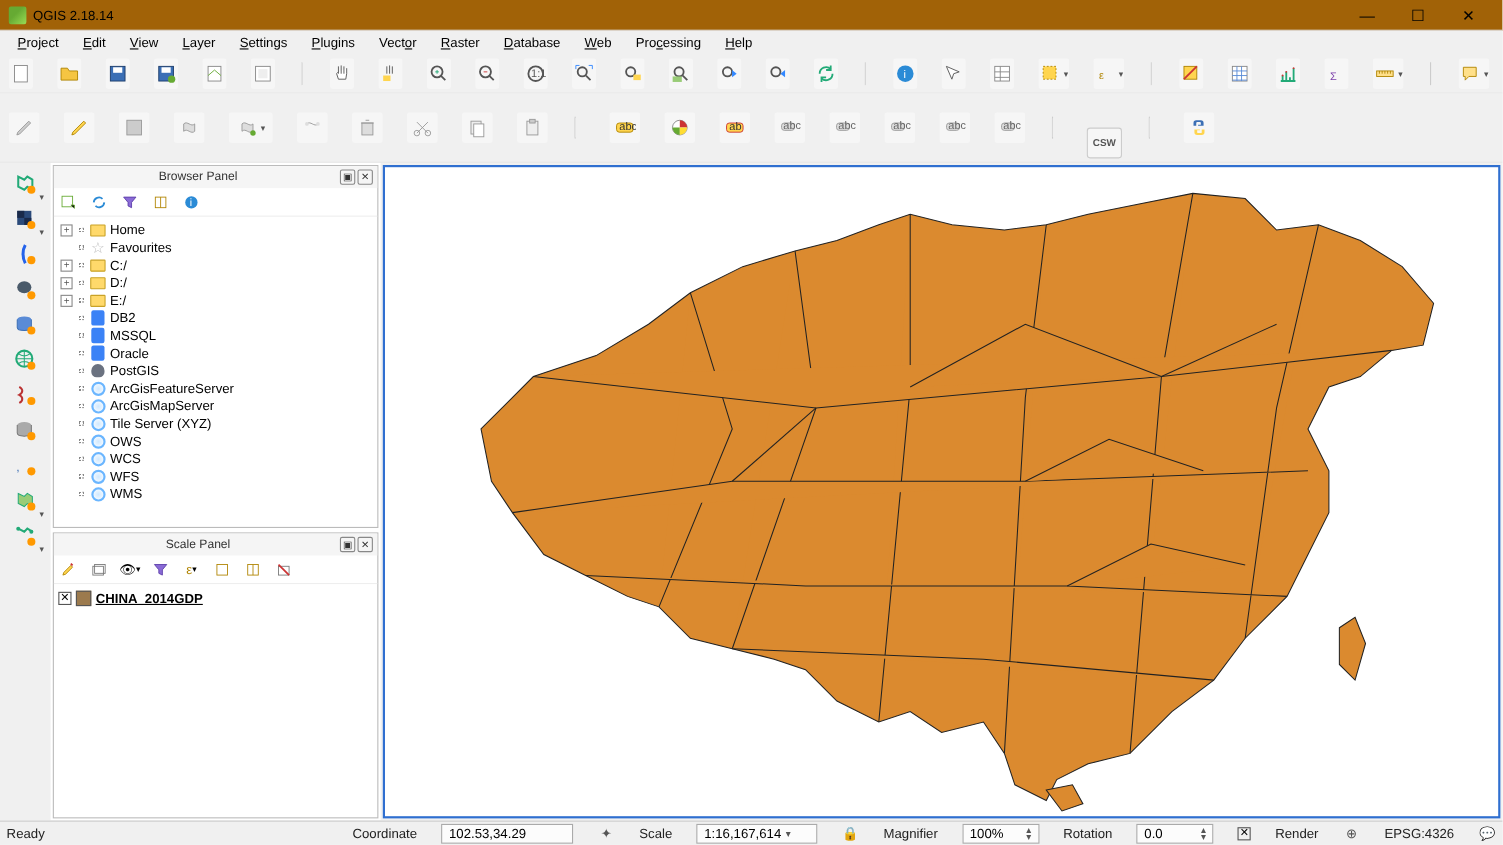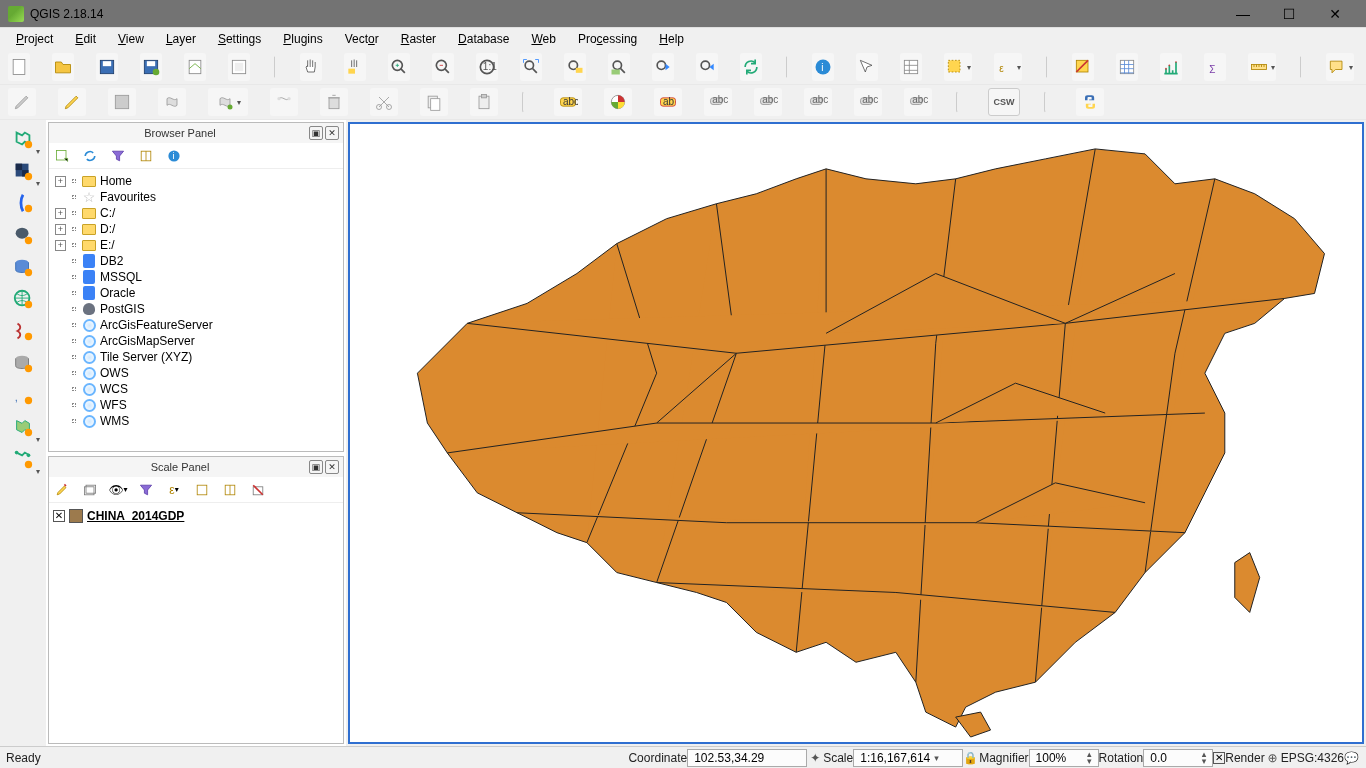--- a/index.html
+++ b/index.html
@@ -1,30 +1,30 @@
 <!DOCTYPE html>
 <html><head>
 <meta charset="utf-8">
 <style>
 * { box-sizing: border-box; margin: 0; padding: 0; font-family: "Microsoft YaHei", "SimSun", Arial, sans-serif; font-size: 12px; }
 body { width: 1366px; height: 768px; background: #f0f0f0; display: flex; flex-direction: column; overflow: hidden; }
-.titlebar { height: 28px; background: #737373; display: flex; align-items: center; padding: 0 8px; border-bottom: 1px solid #e0e0e0; }
+.titlebar { height: 28px; background: #a16207; display: flex; align-items: center; padding: 0 8px; border-bottom: 1px solid #e0e0e0; }
 .titlebar .logo { width: 16px; height: 16px; background: linear-gradient(135deg,#6a3 40%,#9d5); border-radius: 2px; margin-right: 6px; }
 .titlebar .title { flex: 1; font-size: 12px; color: #000; }
 .titlebar .winbtn { width: 46px; height: 28px; display: flex; align-items: center; justify-content: center; font-size: 14px; }
 .menubar { height: 22px; background: #f0f0f0; display: flex; align-items: center; padding: 0 6px; gap: 2px; }
 .menubar .menu { padding: 2px 10px; font-size: 12px; }
 .menubar .menu u { text-decoration: underline; }
 .toolbar-row { background: #f0f0f0; display: flex; align-items: center; padding: 3px 6px; gap: 18px; border-bottom: 1px solid #e8e8e8; }
 .tb { width: 28px; height: 28px; border: 1px solid transparent; border-radius: 3px; display: flex; align-items: center; justify-content: center; background: #f6f6f6; margin: 0 2px; }
 .tb.dd::after { content: "▾"; font-size: 8px; color: #555; margin-left: 2px; }
 .tb.dd { width: 40px; }
 .tb svg { width: 20px; height: 20px; }
 .tb.sep { width: 8px; background: transparent; border-left: 1px solid #ccc; height: 22px; margin: 0 4px; }
-.tb.csw { font-size: 9px; font-weight: bold; color: #555; border:1px solid #ccc; width:32px; }
+.tb.csw { font-size: 9px; font-weight: bold; color: #555; border:1px solid #ccc; width:32px;margin-top:28px; }
 .main { flex: 1; display: flex; overflow: hidden; }
 .lefttools { width: 46px; background: #f0f0f0; display: flex; flex-direction: column; align-items: center; padding-top: 4px; gap: 2px; }
 .lt { width: 30px; height: 30px; display:flex; align-items:center; justify-content:center; }
 .lt.dd { position: relative; }
 .lt.dd::after { content:"▾"; font-size:8px; position:absolute; right:-2px; bottom:-2px; color:#555; }
 .panels { width: 300px; display: flex; flex-direction: column; background: #fff; }
 .panel { display: flex; flex-direction: column; border: 1px solid #bbb; margin: 2px; }
 .panel-header { height: 20px; background: #f5f5f5; display: flex; align-items: center; padding: 0 4px; font-size: 11px; color: #333; }
 .panel-header .ptitle { flex: 1; text-align: center; font-size: 11px; }
 .panel-header .pbtn { width: 14px; height: 14px; border:1px solid #888; font-size:9px; display:flex;align-items:center;justify-content:center; margin-left:2px; border-radius:2px;}
@@ -43,21 +43,21 @@
 .globeicon { width:13px; height:13px; border:2px solid #6bb6ff; border-radius:50%; background:radial-gradient(circle,#cfe8ff,#fff); }
 .feathericon { width:3px; height:14px; background:#2563eb; border-radius:2px; transform:rotate(15deg); }
 .eleicon { width:12px; height:12px; background:#6b7280; border-radius:50% 50% 40% 40%; }
 .layers-panel { flex: 1; }
 .layers-body { flex:1; padding:4px; font-family:"NSimSun","SimSun",monospace; }
 .layer-row { display:flex; align-items:center; gap:4px; height:18px; }
 .layer-row .chk { width:12px; height:12px; border:1px solid #555; font-size:10px; line-height:10px; text-align:center; }
 .layer-row .swatch { width:14px; height:14px; background:#9c7a4d; border:1px solid #555; }
 .layer-row .lname { font-weight:bold; text-decoration:underline; }
 .canvas { flex: 1; background:#fff; border:2px solid #2f6fd0; margin:2px; position:relative; overflow:hidden; }
-.statusbar { height: 22px; background:#f0f0f0; border-top:1px solid #ccc; display:flex; align-items:center; padding:0 6px; gap:0; font-family:"NSimSun","SimSun",monospace; font-size:12px; }
+.statusbar { height: 22px; background:#f0f0f0; border-top:1px solid #ccc; display:flex; align-items:center; padding:0 6px; gap:22px; font-family:"NSimSun","SimSun",monospace; font-size:12px; }
 .statusbar .slabel { color:#222; }
 .statusbar .sbox { border:1px solid #aaa; background:#fcfcfc; padding:1px 6px; height:18px; display:flex; align-items:center; }
 .statusbar .sbox.dd::after { content:" ▾"; font-size:9px; color:#555; margin-left:4px; }
 .statusbar .sicon { width:16px; height:16px; display:flex;align-items:center;justify-content:center;color:#555; }
 .statusbar .chk2 { width:12px; height:12px; border:1px solid #555; font-size:10px; line-height:10px; text-align:center; }
 .statusbar .ready { flex:0 0 auto; }
 .big-spacer { flex:1; }
 
 .mapsvg { width:100%; height:100%; }
 .mapsvg path { fill:#db8a2f; stroke:#222; stroke-width:1; }

